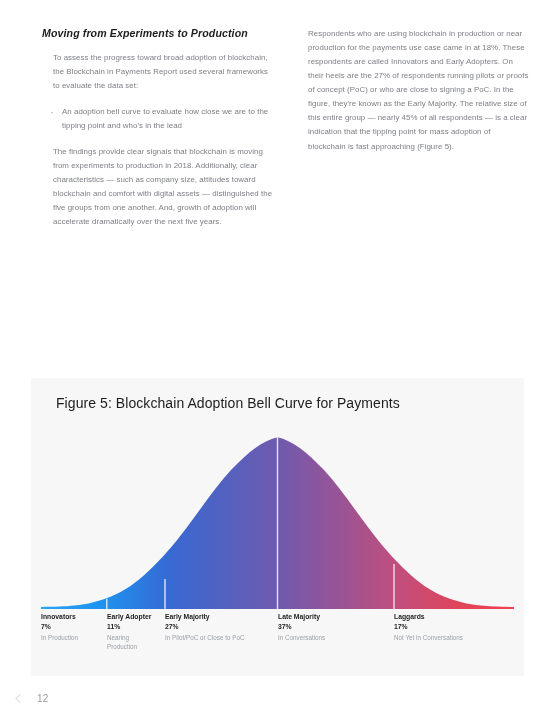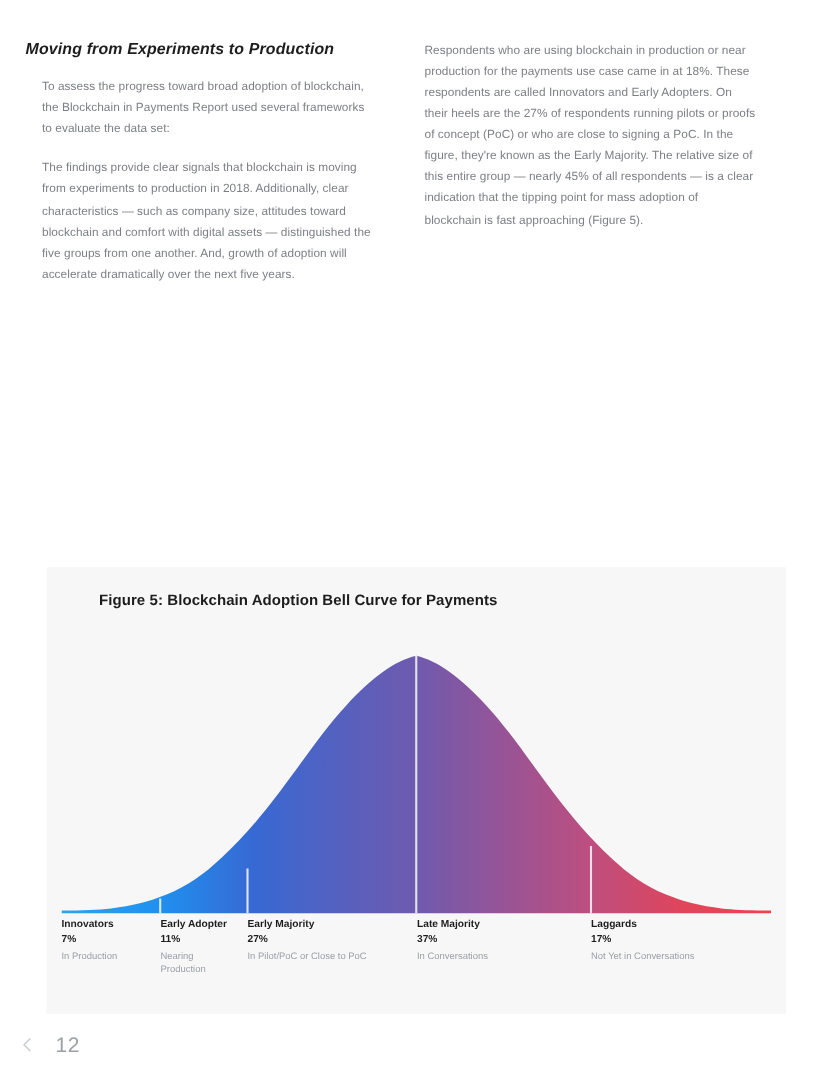--- a/index.html
+++ b/index.html
@@ -20,21 +20,21 @@
   .page {
     position: absolute;
     inset: 0;
     background: #ffffff;
   }
 
   
   .columns {
     position: absolute;
     top: 27px;
-    left: 17px;
+    left: 42px;
     width: 493px;
     display: flex;
     gap: 22px;
   }
   .col { width: 233px; }
 
   .col-heading {
     font-size: 10.6px;
     font-weight: bold;
     color: #1d1d1d;
@@ -82,24 +82,24 @@
     position: absolute;
     left: 31px;
     top: 378px;
     width: 493px;
     height: 298px;
     background: #f7f7f8;
     border-radius: 1px;
   }
   .figure-title {
     position: absolute;
-    left: 35px;
+    left: 25px;
     top: 17px;
-    font-size: 10px;
-    font-weight: bold;
+    font-size: 14px;
+    font-weight: normal;
     color: #1d1d1d;
     letter-spacing: 0.005em;
   }
 
   
   .chart-area {
     position: absolute;
     left: 10px;
     top: 53px;
     width: 473px;
@@ -155,37 +155,38 @@
   }
   .nav-prev {
     width: 11px;
     height: 11px;
     display: inline-block;
     position: relative;
     cursor: pointer;
   }
   .nav-prev svg { display: block; }
   .page-num {
-    font-size: 14px;
+    font-size: 10px;
     color: #9ba0a6;
     letter-spacing: 0.03em;
     text-align: right;
   }
 </style>
 </head>
 <body>
 
 <div class="page">
 
   <div class="columns">
 
     <div class="col">
       <h2 class="col-heading italic">Moving from Experiments to Production</h2>
       <p class="body-par">To assess the progress toward broad adoption of blockchain, the Blockchain in Payments Report used several frameworks to evaluate the data set:</p>
       <ul class="bullets">
+        <li class="bullet">An adoption bell curve to evaluate how close we are to the tipping point and who's in the lead</li>
       </ul>
       <p class="body-par">The findings provide clear signals that blockchain is moving from experiments to production in 2018. Additionally, clear characteristics — such as company size, attitudes toward blockchain and comfort with digital assets — distinguished the five groups from one another. And, growth of adoption will accelerate dramatically over the next five years.</p>
     </div>
 
     <div class="col">
       <p class="body-par">Respondents who are using blockchain in production or near production for the payments use case came in at 18%. These respondents are called Innovators and Early Adopters. On their heels are the 27% of respondents running pilots or proofs of concept (PoC) or who are close to signing a PoC. In the figure, they're known as the Early Majority. The relative size of this entire group — nearly 45% of all respondents — is a clear indication that the tipping point for mass adoption of blockchain is fast approaching (Figure 5).</p>
     </div>
 
   </div>
 

